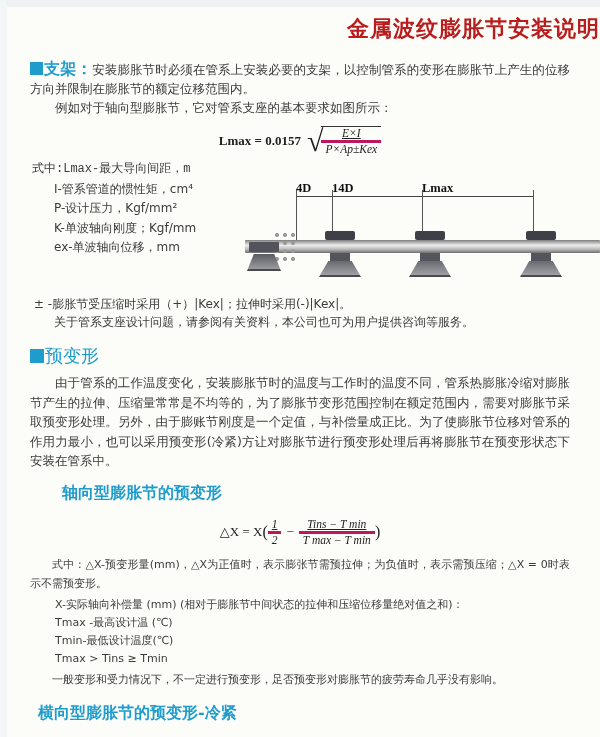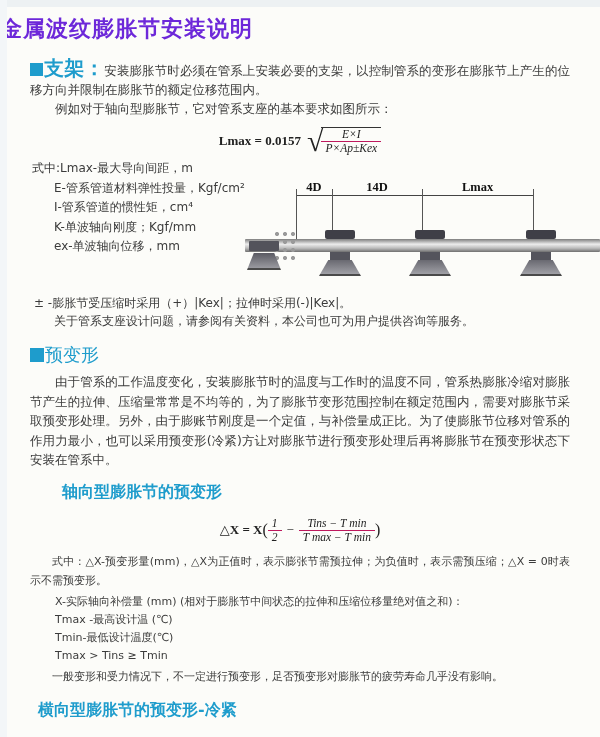--- a/index.html
+++ b/index.html
@@ -8,64 +8,64 @@
   body {
     width:600px; height:737px; position:relative; overflow:hidden;
     background:#fcfcf9;
     font-family:"DejaVu Sans","Liberation Sans",sans-serif;
     color:#3b3b3b;
   }
   .edge-top { position:absolute; top:0; left:0; right:0; height:7px; background:#edf1f3; }
   .edge-left { position:absolute; top:0; left:0; bottom:0; width:7px; background:#f3f6f8; }
 
   .doc-title {
-    margin-top:14px; text-align:left; font-size:22px; font-weight:bold;
-    color:#6d28d9; letter-spacing:1px;
+    margin-top:14px; text-align:right; font-size:22px; font-weight:bold;
+    color:#b91c1c; letter-spacing:1px;
   }
 
   .para { margin:0 30px; font-size:12.5px; line-height:19px; text-align:justify; color:#3b3b3b; }
   .para-first { margin-top:15px; }
   .indent { text-indent:2em; }
 
   .sq {
     display:inline-block; width:13px; height:13px; background:var(--accent);
     margin-right:1px; vertical-align:-1px;
   }
-  .sec-head-label { color:var(--accent); font-weight:bold; font-size:20px;margin-top:48px; }
+  .sec-head-label { color:var(--accent); font-weight:bold; font-size:16px;margin-top:48px; }
 
   
   .formula-row {
     display:flex; justify-content:center; align-items:center;
     font-family:"Liberation Serif","DejaVu Serif",serif; color:#222;
   }
   .f1 { margin:9px 1px 4px; font-size:13px; }
   .f-lhs { font-weight:bold; }
   .radical { font-size:30px; font-weight:normal; line-height:0; margin:0 -2px 0 6px; }
   .frac { display:inline-block; text-align:center; vertical-align:middle; font-size:11.5px; line-height:13px; }
-  .frac .num { display:block; border-bottom:1px solid #be185d; padding:0 4px; }
+  .frac .num { display:block; border-bottom:3px solid #be185d; padding:0 4px;text-decoration:underline; }
   .frac .den { display:block; padding:0 4px; }
   .rad-frac { border-top:1.5px solid #333; font-style:italic; }
   .f2 { margin:14px 0 8px; font-size:13px; }
   .f2 .frac { font-style:italic; }
-  .f2 .f-lhs, .f3 .f-lhs { font-weight:bold; font-style:normal; }
+  .f2 .f-lhs, .f3 .f-lhs { font-weight:normal; font-style:normal; }
   .paren { font-size:16px; }
   .op { margin:0 5px; }
 
   
   .defs-section { position:relative; margin:4px 30px 0; height:126px; }
   .def-line { font-size:12px; line-height:19.5px; padding-left:24px; white-space:nowrap; }
-  .def-line.first { padding-left:2px; }
+  .def-line.first { padding-left:2px;font-family:Liberation Mono, monospace; }
   .def-extra1 { margin:9px 30px 0 34px; font-size:12px; line-height:18px; }
   .def-extra2 { margin:0 30px 0 54px; font-size:12px; line-height:19px; }
 
   .diagram { position:absolute; left:215px; top:26px; width:355px; height:100px; }
   .dimline { position:absolute; left:51px; top:10px; width:237px; border-top:1px solid #444; }
   .tick { position:absolute; top:4px; width:1px; height:50px; background:#555; }
   .dim-label {
-    position:absolute; top:-5px; text-align:center;
+    position:absolute; top:-5px; 
     font-family:"Liberation Serif","DejaVu Serif",serif; font-weight:bold; font-size:12.5px; color:#111;
     background:transparent;
   }
   .pipe {
     position:absolute; left:0; top:54px; width:355px; height:13px;
     background:linear-gradient(180deg,#7d7d7d 0%,#ececec 40%,#bdbdbd 70%,#6f6f6f 100%);
     border-radius:1px;
   }
   .bellows {
     position:absolute; left:28px; top:45px; width:26px; height:31px;
@@ -118,22 +118,22 @@
   <span class="f-lhs">Lmax = 0.0157</span>
   <span class="radical">√</span>
   <span class="frac rad-frac">
     <span class="num">E×I</span>
     <span class="den">P×Ap±Kex</span>
   </span>
 </div>
 
 <div class="defs-section">
   <div class="def-line first">式中:Lmax-最大导向间距，m</div>
-  <div class="def-line">E-管系管道材料弹性投量，Kgf/cm²</div>
   <div class="def-line">I-管系管道的惯性矩，cm⁴</div>
+  <div class="def-line">P-设计压力，Kgf/mm²</div>
   <div class="def-line">K-单波轴向刚度；Kgf/mm</div>
   <div class="def-line">ex-单波轴向位移，mm</div>
 
   <div class="diagram">
     <div class="dimline"></div>
     <div class="tick" style="left:51px"></div>
     <div class="tick" style="left:87px"></div>
     <div class="tick" style="left:177px"></div>
     <div class="tick" style="left:288px"></div>
     <div class="dim-label" style="left:51px;width:36px">4D</div>

